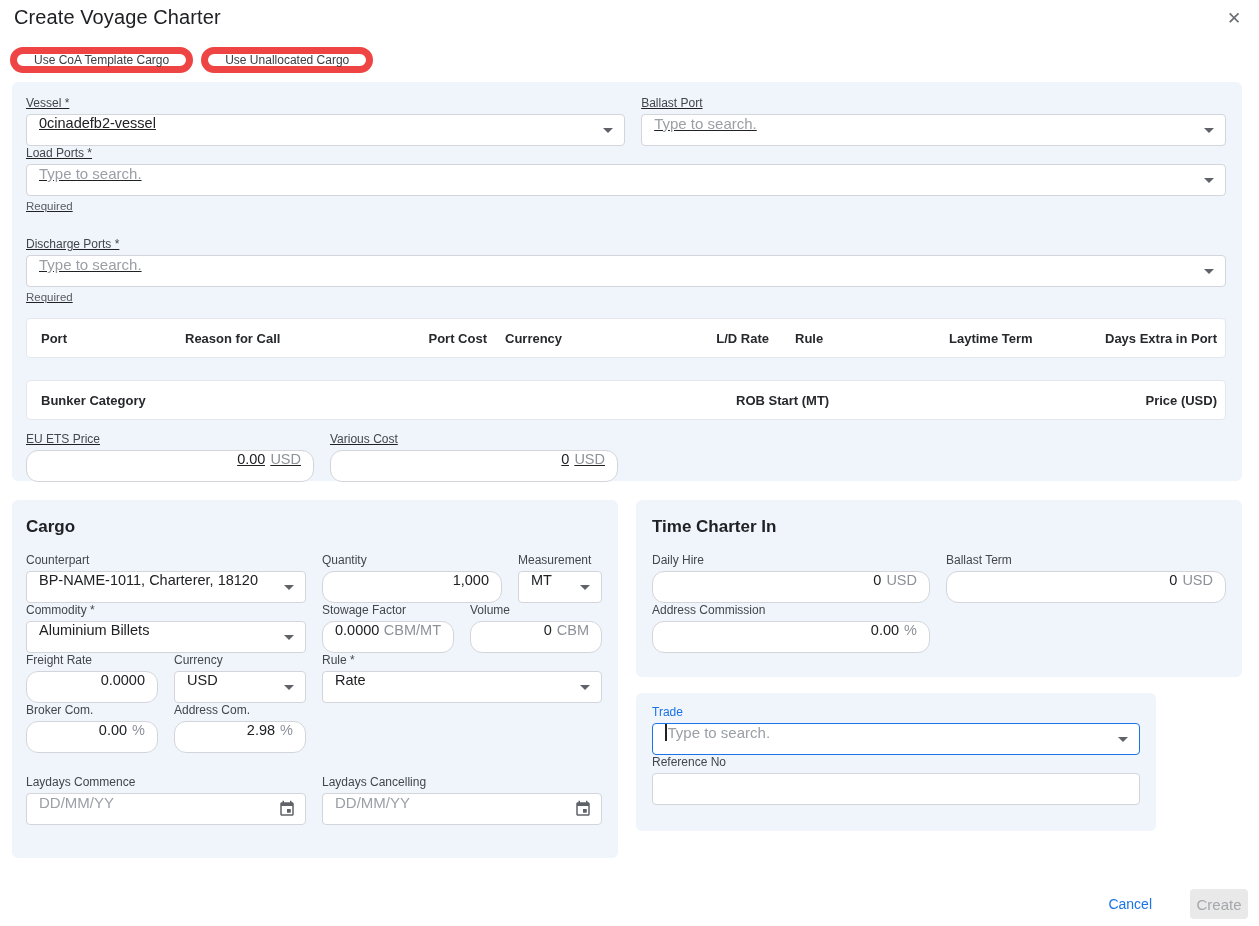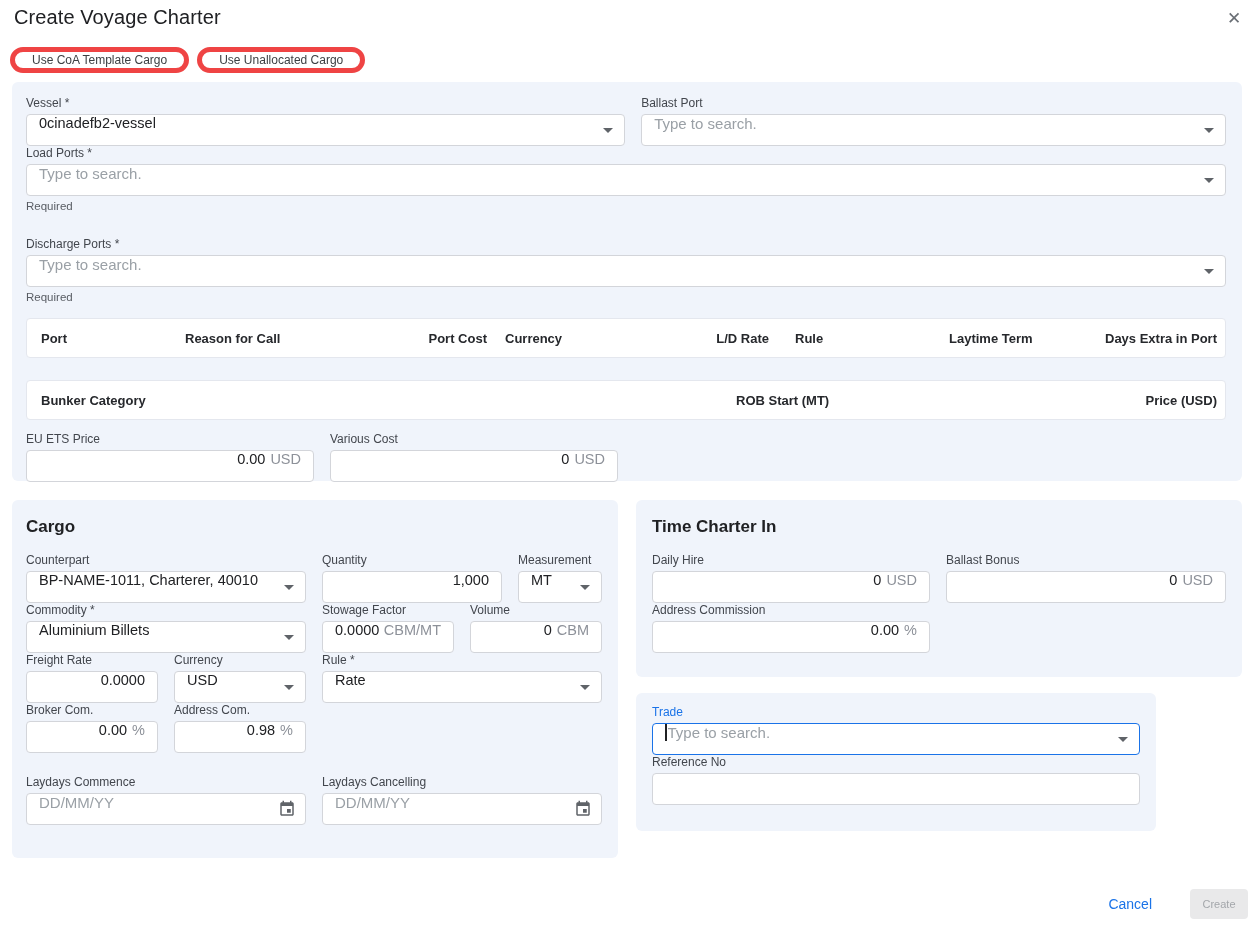--- a/index.html
+++ b/index.html
@@ -4,41 +4,41 @@
 <style>
   * { box-sizing: border-box; margin: 0; padding: 0; }
   html, body { width: 1259px; height: 926px; background: #fff; }
   body { font-family: "Liberation Sans", sans-serif; color: #202124; overflow: hidden; }
   .dialog { position: relative; width: 1259px; height: 926px; background: #fff; }
 
   .dlg-title { position: absolute; left: 14px; top: 6px; font-size: 20px; font-weight: 500; color: #202124; letter-spacing: .1px; }
   .close-btn { position: absolute; right: 12px; top: 6px; width: 26px; height: 26px; border: none; background: transparent; color: #6a6f75; font-size: 17px; line-height: 26px; text-align: center; cursor: pointer; }
 
   .chips { position: absolute; left: 10px; top: 47px; display: flex; gap: 8px; }
-  .chip { height: 26px; padding: 0 17px; border: 5px solid #ef4444; border-radius: 16px; background: #fff; font-family: inherit; font-size: 12px; font-weight: 500; color: #3c4043; display: flex; align-items: center; cursor: pointer; white-space: nowrap; }
+  .chip { height: 26px; padding: 0 17px; border: 7px solid #ef4444; border-radius: 16px; background: #fff; font-family: inherit; font-size: 12px; font-weight: 500; color: #3c4043; display: flex; align-items: center; cursor: pointer; white-space: nowrap; }
 
   .panel { position: absolute; background: #f0f4fb; border-radius: 6px; }
-  .panel-top    { left: 12px;  top: 82px;  width: 1230px; height: 399px; padding: 14px 16px 0 14px; }
+  .panel-top    { left: 12px;  top: 82px;  width: 1230px; height: 399px; padding: 14px 16px 0 14px; text-decoration: underline; }
   .panel-cargo  { left: 12px;  top: 500px; width: 606px;  height: 358px; padding: 13px 16px 0 14px; }
   .panel-tc     { left: 636px; top: 500px; width: 606px;  height: 177px; padding: 13px 16px 0 16px; }
   .panel-trade  { left: 636px; top: 693px; width: 520px;  height: 138px; padding: 12px 16px 0 16px; }
 
   .section-heading { font-size: 17px; font-weight: 600; color: #202124; margin: 4px 0 16px 0; }
 
   .row { display: flex; gap: 16px; }
   .field { display: flex; flex-direction: column; }
   .grow { flex: 1 1 auto; }
   .label { font-size: 12px; color: #42464d; margin-bottom: 4px; line-height: 14px; white-space: nowrap; }
   .label.blue { color: #1a73e8; }
   .error-text { font-size: 11.5px; color: #585c63; margin-top: 4px; line-height: 13px; }
 
   .input { position: relative; height: 32px; background: #fff; border: 1px solid #d3d5da; border-radius: 4px; display: flex; align-items: flex-start; padding: 0 12px; font-size: 14.5px; color: #202124; }
   .input.focused { border: 1px solid #1a73e8; }
   .input .val { white-space: nowrap; overflow: hidden; }
-  .input.num { justify-content: flex-end; }
+  .input.num { justify-content: flex-end; border-radius: 12px; }
   .input .unit { color: #8d9199; margin-left: 5px; white-space: nowrap; }
   .input .ph { color: #9aa0a6; font-size: 15px; white-space: nowrap; overflow: hidden; }
   .input input.real { border: none; outline: none; background: transparent; width: 100%; height: 100%; font-family: inherit; font-size: 15px; color: #202124; padding: 0; }
   .input input.real::placeholder { color: #9aa0a6; }
   .caret-down { position: absolute; right: 11px; top: 50%; margin-top: -2px; width: 0; height: 0; border-left: 5px solid transparent; border-right: 5px solid transparent; border-top: 5px solid #5f6368; }
   .input.has-caret { padding-right: 30px; }
   .cursor-bar { width: 1.5px; height: 17px; background: #202124; margin-right: 1px; flex: 0 0 auto; }
   .cal-icon { position: absolute; right: 9px; top: 50%; transform: translateY(-50%); width: 18px; height: 18px; display: block; }
 
   .table-bar { position: relative; height: 40px; background: #fff; border: 1px solid #e4e7ee; border-radius: 4px; }
@@ -49,21 +49,21 @@
 
   .w84  { width: 84px;  flex: 0 0 84px; }
   .w132 { width: 132px; flex: 0 0 132px; }
   .w180 { width: 180px; flex: 0 0 180px; }
   .w278 { width: 278px; flex: 0 0 278px; }
   .w280 { width: 280px; flex: 0 0 280px; }
   .w288 { width: 288px; flex: 0 0 288px; }
 
   .footer { position: absolute; right: 11px; top: 889px; display: flex; align-items: center; gap: 30px; }
   .btn-text { border: none; background: transparent; color: #1a73e8; font-family: inherit; font-size: 14px; font-weight: 500; padding: 6px 8px; cursor: pointer; }
-  .btn-disabled { width: 58px; height: 30px; border: none; border-radius: 4px; background: #e9e9ea; color: #a4a7ab; font-family: inherit; font-size: 11px; font-weight: 500; }
+  .btn-disabled { width: 58px; height: 30px; border: none; border-radius: 4px; background: #e9e9ea; color: #a4a7ab; font-family: inherit; font-size: 15px; font-weight: 500; }
 </style>
 </head>
 <body>
 
 <div class="dialog">
 
   <div class="dlg-title">Create Voyage Charter</div>
   <button class="close-btn">✕</button>
 
   <div class="chips">
@@ -143,21 +143,21 @@
     </div>
   </div>
 
   <div class="panel panel-cargo">
     <div class="section-heading">Cargo</div>
 
     <div class="row">
       <div class="field w280">
         <span class="label">Counterpart</span>
         <div class="input has-caret">
-          <span class="val">BP-NAME-1011, Charterer, 40010</span>
+          <span class="val">BP-NAME-1011, Charterer, 18120</span>
           <span class="caret-down"></span>
         </div>
       </div>
       <div class="field w180">
         <span class="label">Quantity</span>
         <div class="input num">
           <span class="val">1,000</span>
         </div>
       </div>
       <div class="field w84">
@@ -220,21 +220,21 @@
       <div class="field w132">
         <span class="label">Broker Com.</span>
         <div class="input num">
           <span class="val">0.00</span>
           <span class="unit">%</span>
         </div>
       </div>
       <div class="field w132">
         <span class="label">Address Com.</span>
         <div class="input num">
-          <span class="val">0.98</span>
+          <span class="val">2.98</span>
           <span class="unit">%</span>
         </div>
       </div>
     </div>
 
     <div class="row mt22">
       <div class="field w280">
         <span class="label">Laydays Commence</span>
         <div class="input" style="padding-right:34px">
           <span class="ph">DD/MM/YY</span>
@@ -260,21 +260,21 @@
 
     <div class="row">
       <div class="field w278">
         <span class="label">Daily Hire</span>
         <div class="input num">
           <span class="val">0</span>
           <span class="unit">USD</span>
         </div>
       </div>
       <div class="field grow">
-        <span class="label">Ballast Bonus</span>
+        <span class="label">Ballast Term</span>
         <div class="input num">
           <span class="val">0</span>
           <span class="unit">USD</span>
         </div>
       </div>
     </div>
 
     <div class="row mt10">
       <div class="field w278">
         <span class="label">Address Commission</span>

